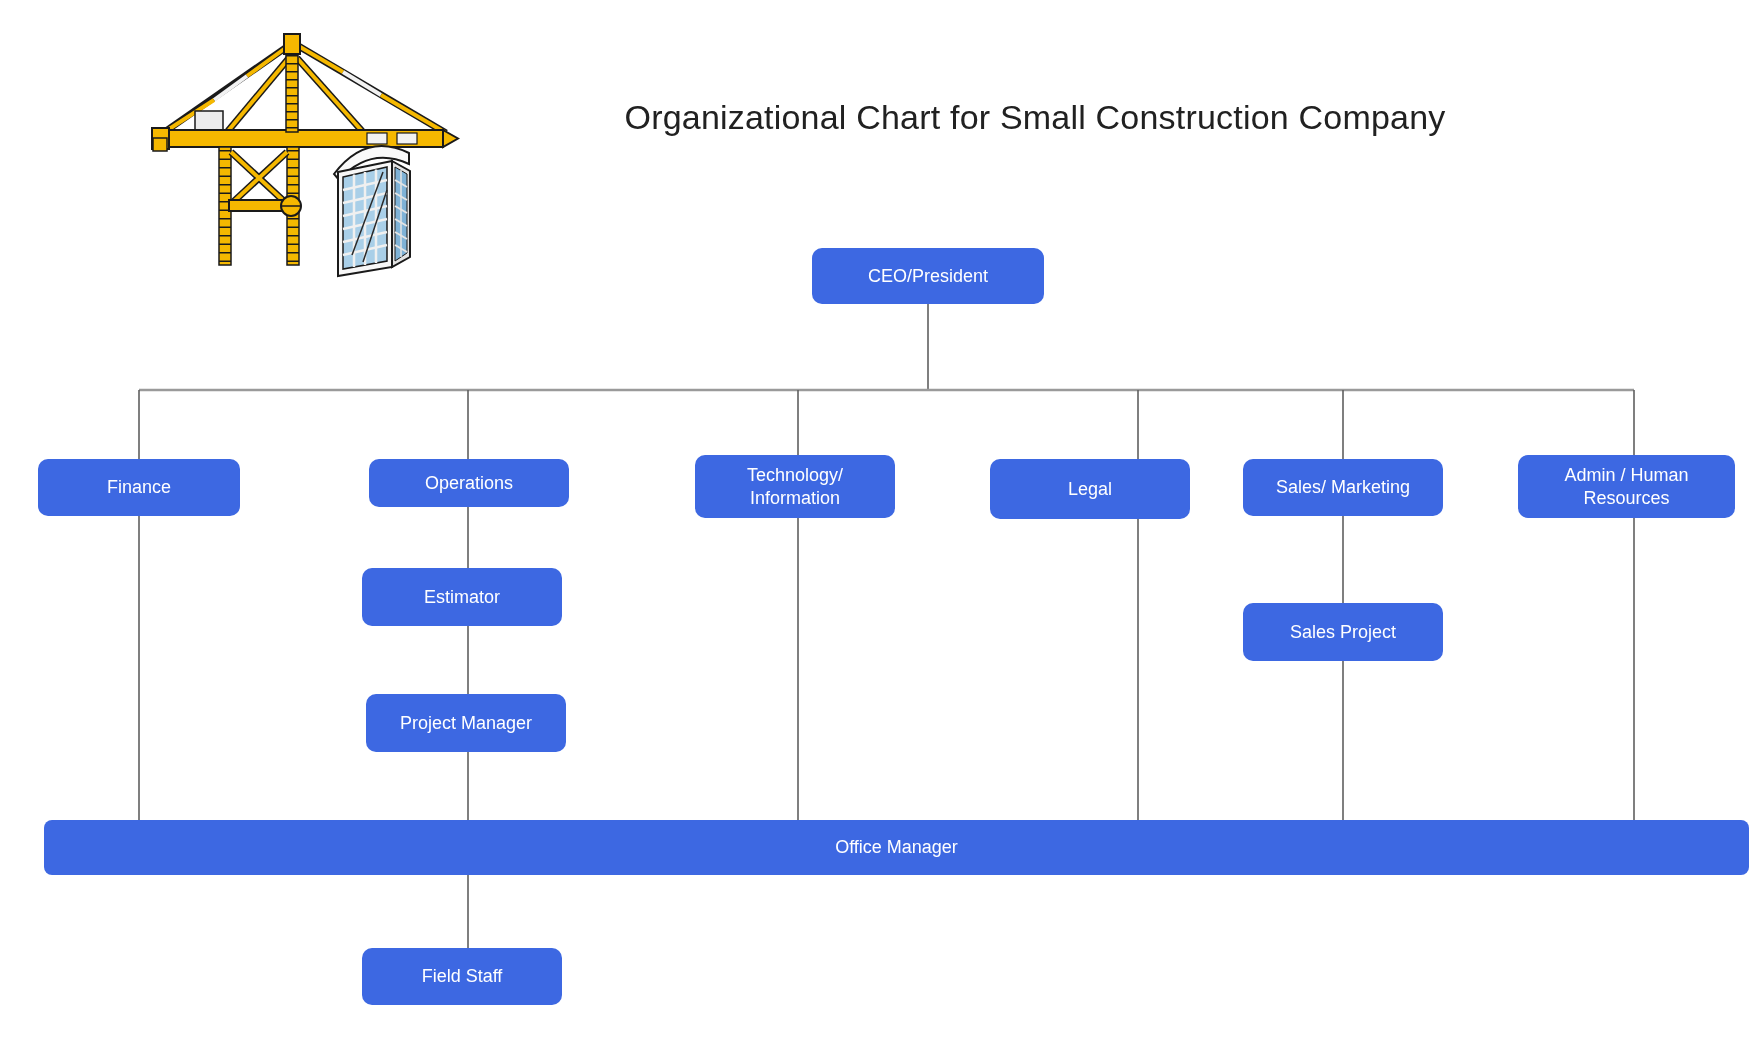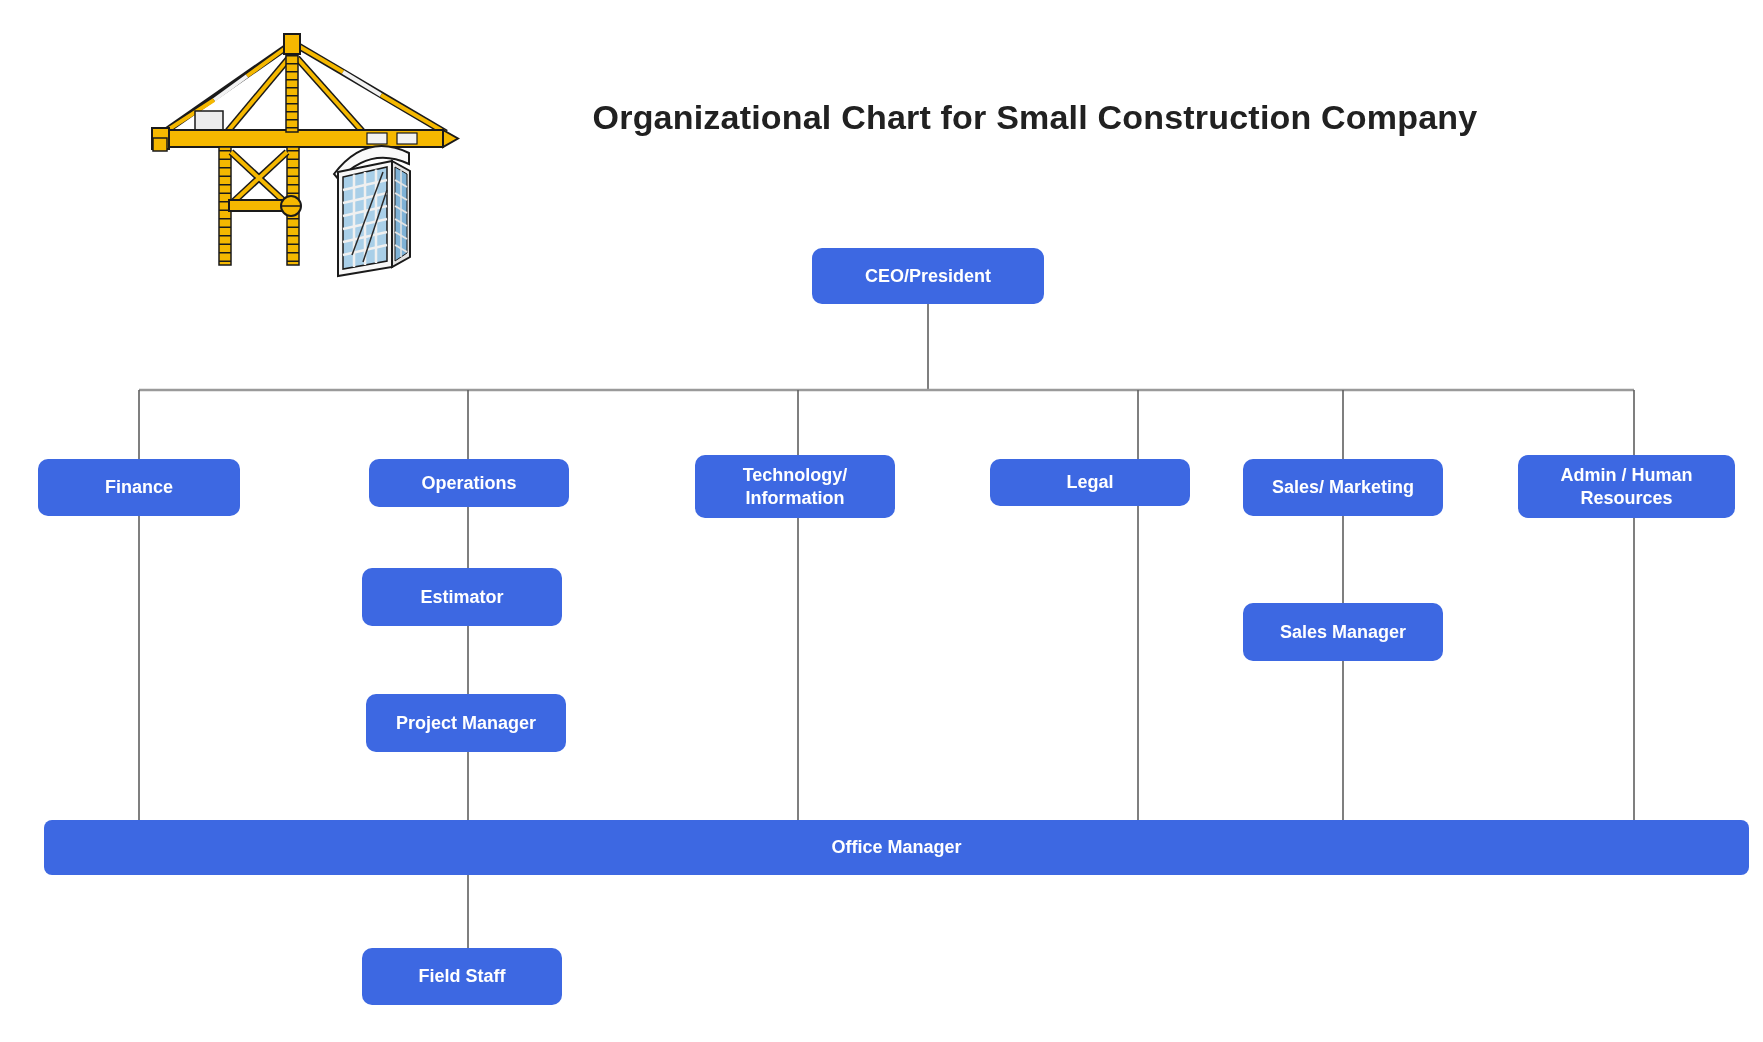--- a/index.html
+++ b/index.html
@@ -2,21 +2,20 @@
 <html><head>
 <meta charset="utf-8">
 <style>
   html,body{margin:0;padding:0;background:#ffffff;}
   #canvas{
     position:relative;
     width:1763px;height:1042px;
     background:#ffffff;
     font-family:"Liberation Sans", sans-serif;
     overflow:hidden;
-    font-weight:bold;
   }
   #title{
     position:absolute;
     left:560px;top:98px;width:950px;
     text-align:center;
     font-size:34px;
     color:#212121;
     letter-spacing:0.2px;
   }
   .lines{
@@ -135,29 +134,29 @@
   <div id="title">Organizational Chart for Small Construction Company</div>
 
   <div class="node" style="left:812px;top:248px;width:232px;height:56px">CEO/President</div>
 
   <div class="node" style="left:38px;top:459px;width:202px;height:57px">Finance</div>
 
   <div class="node" style="left:369px;top:459px;width:200px;height:48px">Operations</div>
 
   <div class="node" style="left:695px;top:455px;width:200px;height:63px">Technology/ Information</div>
 
-  <div class="node" style="left:990px;top:459px;width:200px;height:47px">Legal</div>
+  <div class="node" style="left:990px;top:459px;width:200px;height:60px">Legal</div>
 
   <div class="node" style="left:1518px;top:455px;width:217px;height:63px">Admin / Human Resources</div>
 
   <div class="node" style="left:1243px;top:459px;width:200px;height:57px">Sales/ Marketing</div>
 
   <div class="node" style="left:362px;top:568px;width:200px;height:58px">Estimator</div>
 
   <div class="node" style="left:366px;top:694px;width:200px;height:58px">Project Manager</div>
 
-  <div class="node" style="left:1243px;top:603px;width:200px;height:58px">Sales Manager</div>
+  <div class="node" style="left:1243px;top:603px;width:200px;height:58px">Sales Project</div>
 
   <div class="node wide" style="left:44px;top:820px;width:1705px;height:55px">Office Manager</div>
 
   <div class="node" style="left:362px;top:948px;width:200px;height:57px">Field Staff</div>
 
 </div>
 
 </body></html>

